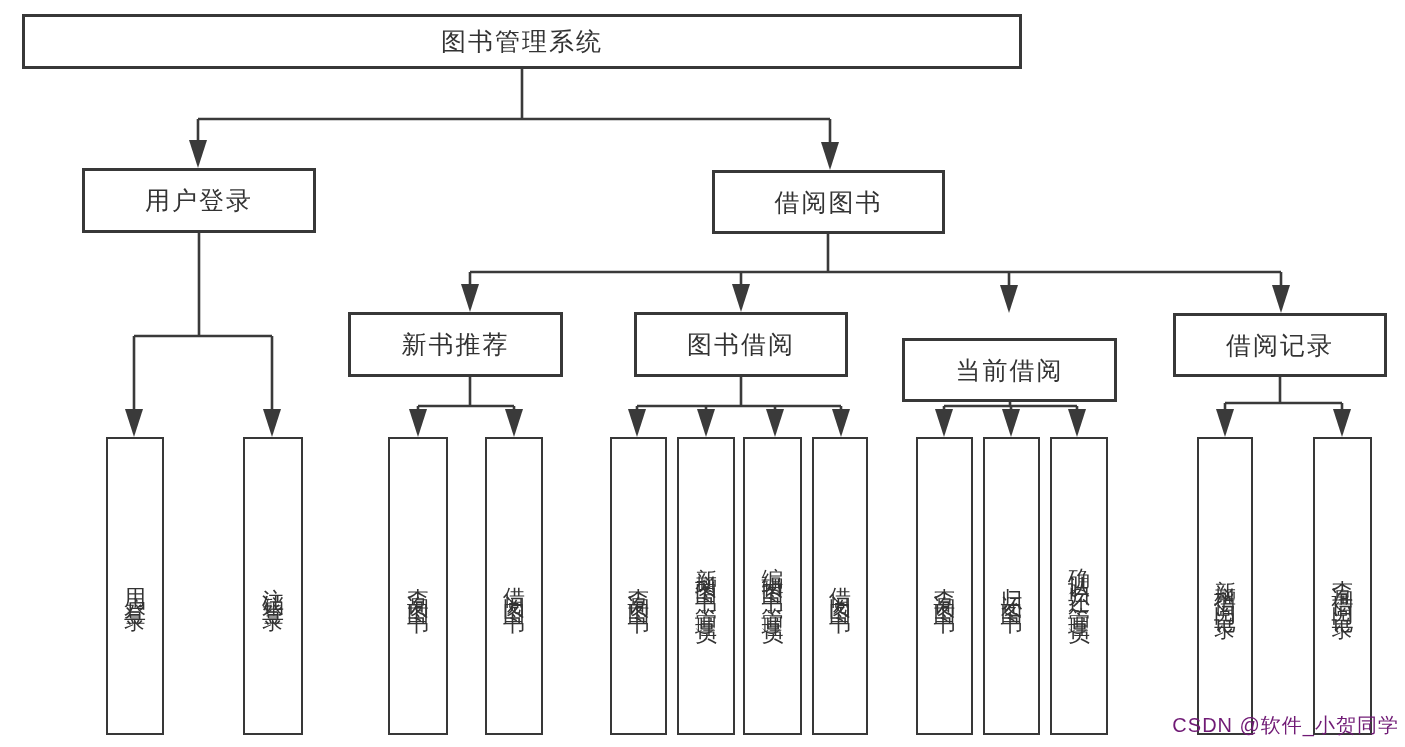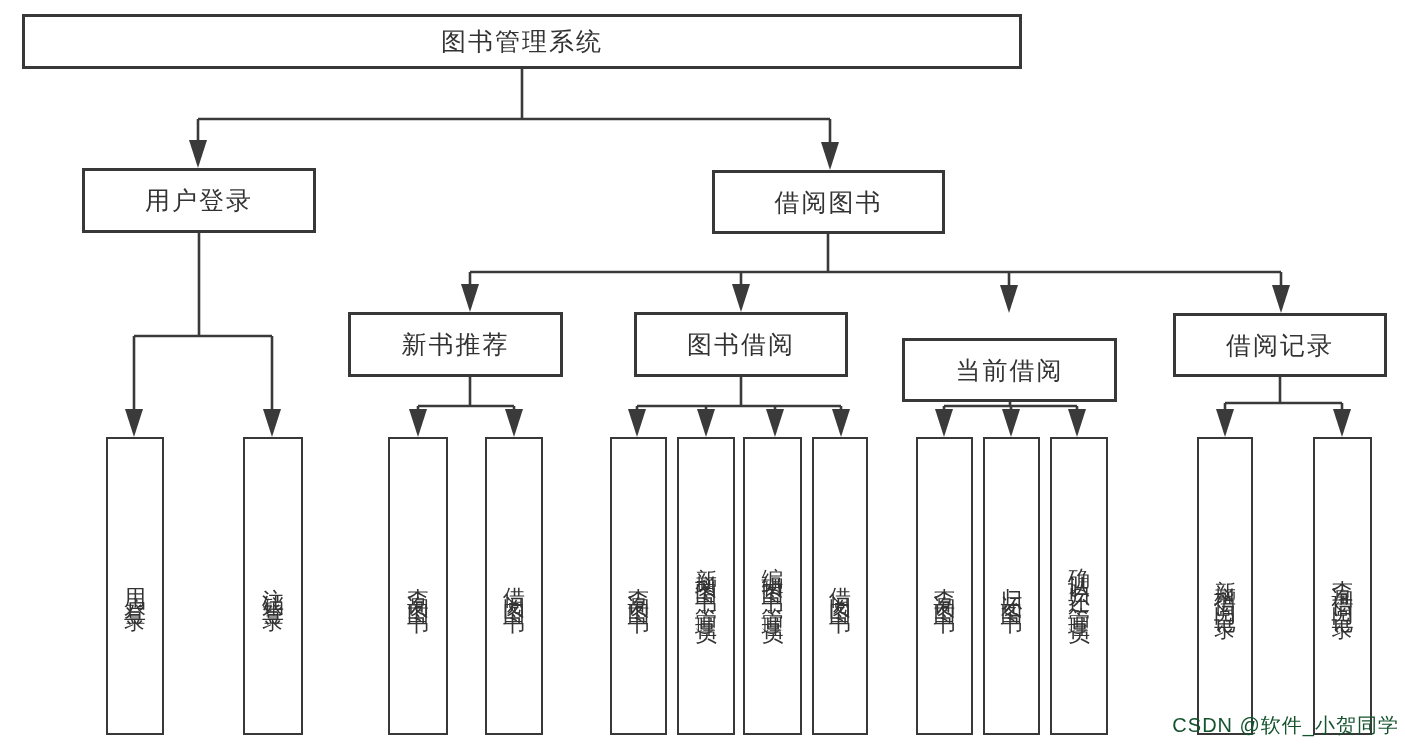--- a/index.html
+++ b/index.html
@@ -34,21 +34,21 @@
   #n-bb-query   {left:610px;width:57px;}
   #n-bb-add     {left:677px;}
   #n-bb-edit    {left:743px;width:59px;}
   #n-bb-borrow  {left:812px;width:56px;}
   #n-cb-query   {left:916px;width:57px;}
   #n-cb-return  {left:983px;width:57px;}
   #n-cb-confirm {left:1050px;width:58px;}
   #n-br-add     {left:1197px;width:56px;}
   #n-br-query   {left:1313px;width:59px;}
   .watermark{
-    position:absolute;top:712px;right:6px;font-size:20px;color:#14532d;
+    position:absolute;top:712px;right:6px;font-size:20px;color:#701a75;
     letter-spacing:1px;white-space:nowrap;z-index:5;
   }
 </style>
 </head>
 <body>
 
 <div class="stage">
 
   <svg id="connector-layer" viewBox="0 0 1405 747" xmlns="http://www.w3.org/2000/svg">
       <path d="M522,69 V120 M198,119 H830"></path>

